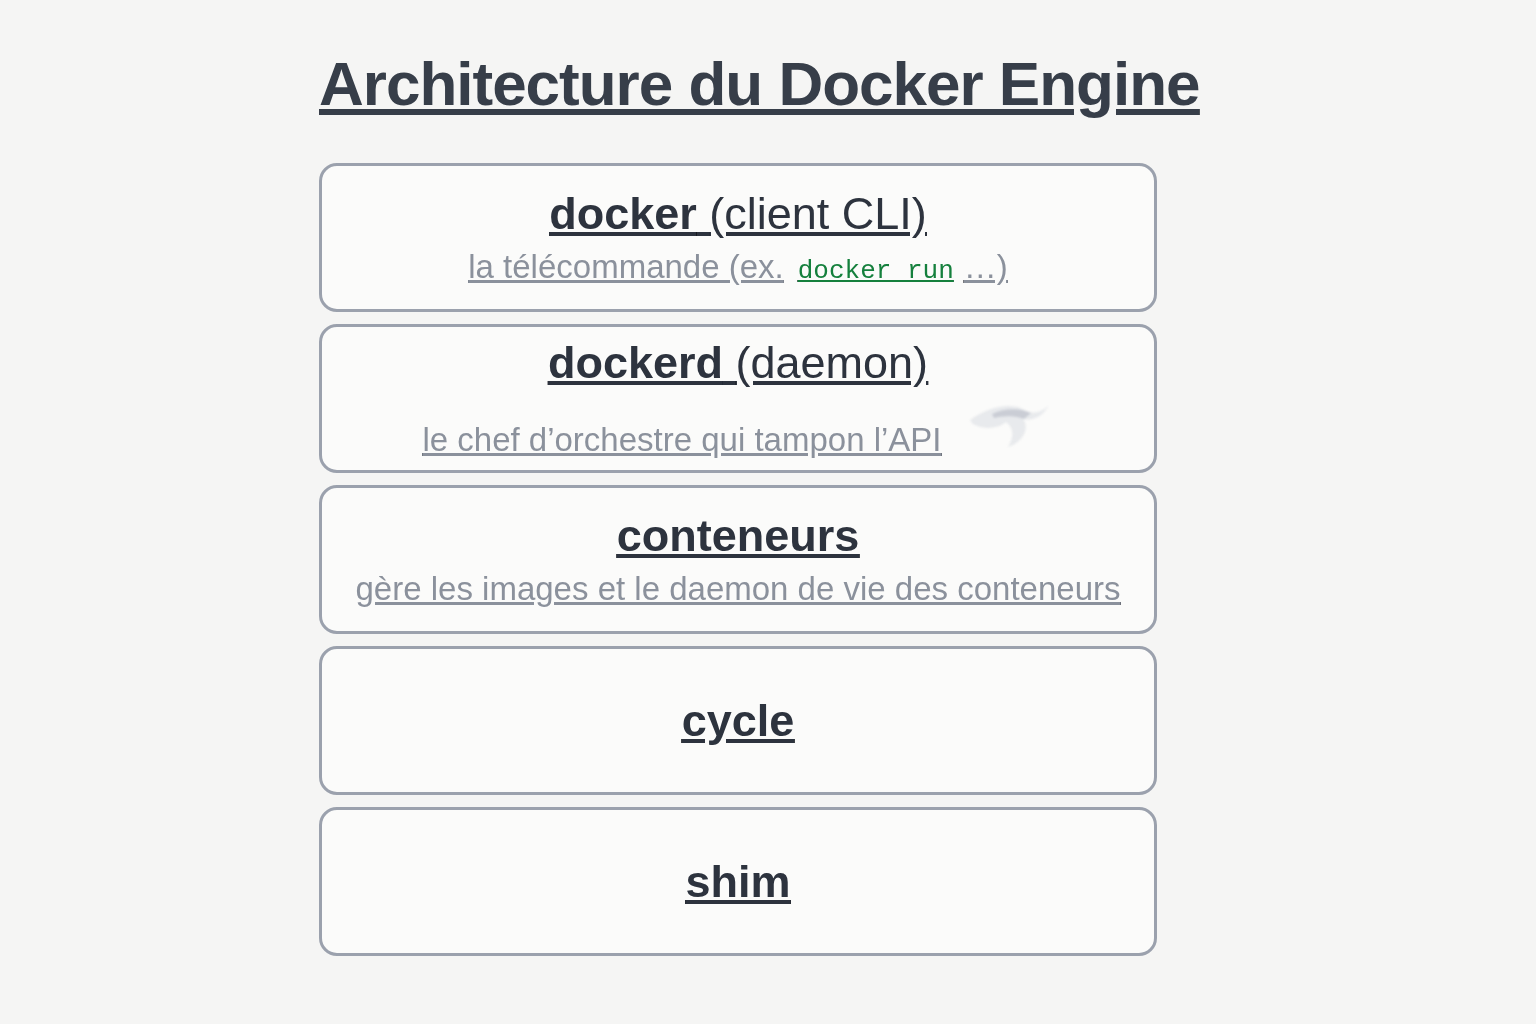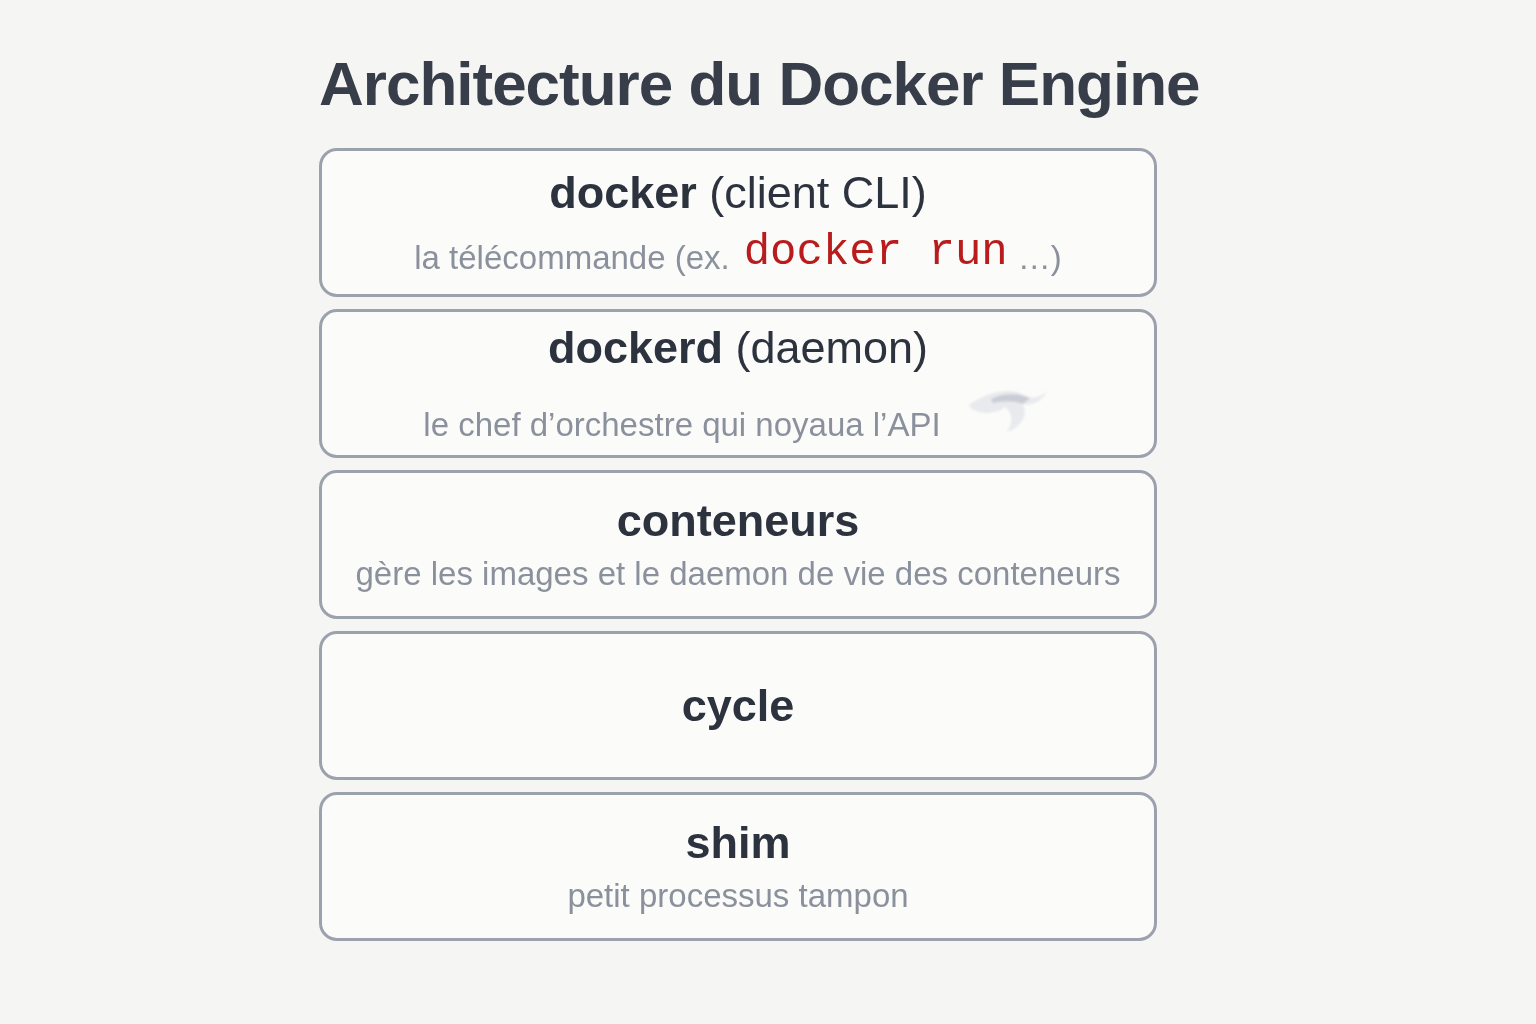--- a/index.html
+++ b/index.html
@@ -1,15 +1,15 @@
 <!DOCTYPE html>
 <html><head>
 <meta charset="utf-8">
 <style>
-  * { margin: 0; padding: 0; box-sizing: border-box; }
+  * { margin: 0; padding: 0; box-sizing: border-box; text-decoration: underline; }
   html, body { width: 1536px; height: 1024px; }
   body {
     background: #f5f5f4;
     font-family: "Liberation Sans", sans-serif;
     overflow: hidden;
     position: relative;
   }
   .column {
     position: absolute;
     left: 319px;
@@ -21,21 +21,21 @@
     height: 64px;
     font-size: 62px;
     line-height: 64px;
     font-weight: 700;
     letter-spacing: -1px;
     color: #373e49;
     text-align: center;
     white-space: nowrap;
   }
   .stack {
-    margin-top: 32px;
+    margin-top: 47px;
     border-radius: 26px;
   }
   .layer-box {
     width: 838px;
     height: 149px;
     margin-bottom: 12px;
     border: 3px solid #9ba1ad;
     border-radius: 18px;
     background: #fbfbfa;
     display: flex;
@@ -55,22 +55,22 @@
   .layer-subtitle {
     font-size: 33px;
     line-height: 1.1;
     color: #8b919c;
     white-space: nowrap;
     display: flex;
     align-items: flex-end;
   }
   .inline-code {
     font-family: "Liberation Mono", monospace;
-    font-size: 44px;
-    color: #b91c1c;
+    font-size: 26px;
+    color: #15803d;
     margin: 0 10px 0 14px;
   }
   .inline-code:empty { margin: 0; }
   .smudge {
     display: inline-block;
     width: 92px;
     height: 60px;
     margin-left: 20px;
     filter: blur(1.3px);
   }
@@ -94,21 +94,21 @@
         <span>…)</span>
       </div>
     </div>
 
     <div class="layer-box">
       <div class="layer-title">
         <span class="bold">dockerd</span>
         <span>(daemon)</span>
       </div>
       <div class="layer-subtitle">
-        <span>le chef d’orchestre qui noyaua l’API</span>
+        <span>le chef d’orchestre qui tampon l’API</span>
         <span class="smudge">
           <svg width="92" height="60" viewBox="0 0 92 60" xmlns="http://www.w3.org/2000/svg">
             <path d="M8 22 C 28 8, 50 4, 62 12 C 70 17, 79 15, 86 8 C 82 17, 72 23, 61 21 C 68 30, 61 44, 46 49 C 53 38, 51 29, 44 24 C 34 32, 19 31, 11 26 Z" fill="#e4e6ea" opacity="0.85"></path>
             <path d="M30 16 C 45 9, 60 11, 69 15 L 62 21 C 51 17, 40 18, 32 20 Z" fill="#c3c7d0" opacity="0.8"></path>
           </svg>
         </span>
       </div>
     </div>
 
     <div class="layer-box">
@@ -126,19 +126,16 @@
         <span class="bold">cycle</span>
         <span></span>
       </div>
     </div>
 
     <div class="layer-box">
       <div class="layer-title">
         <span class="bold">shim</span>
         <span></span>
       </div>
-      <div class="layer-subtitle">
-        <span>petit processus tampon</span>
-      </div>
     </div>
 
   </div>
 </div>
 
 </body></html>

